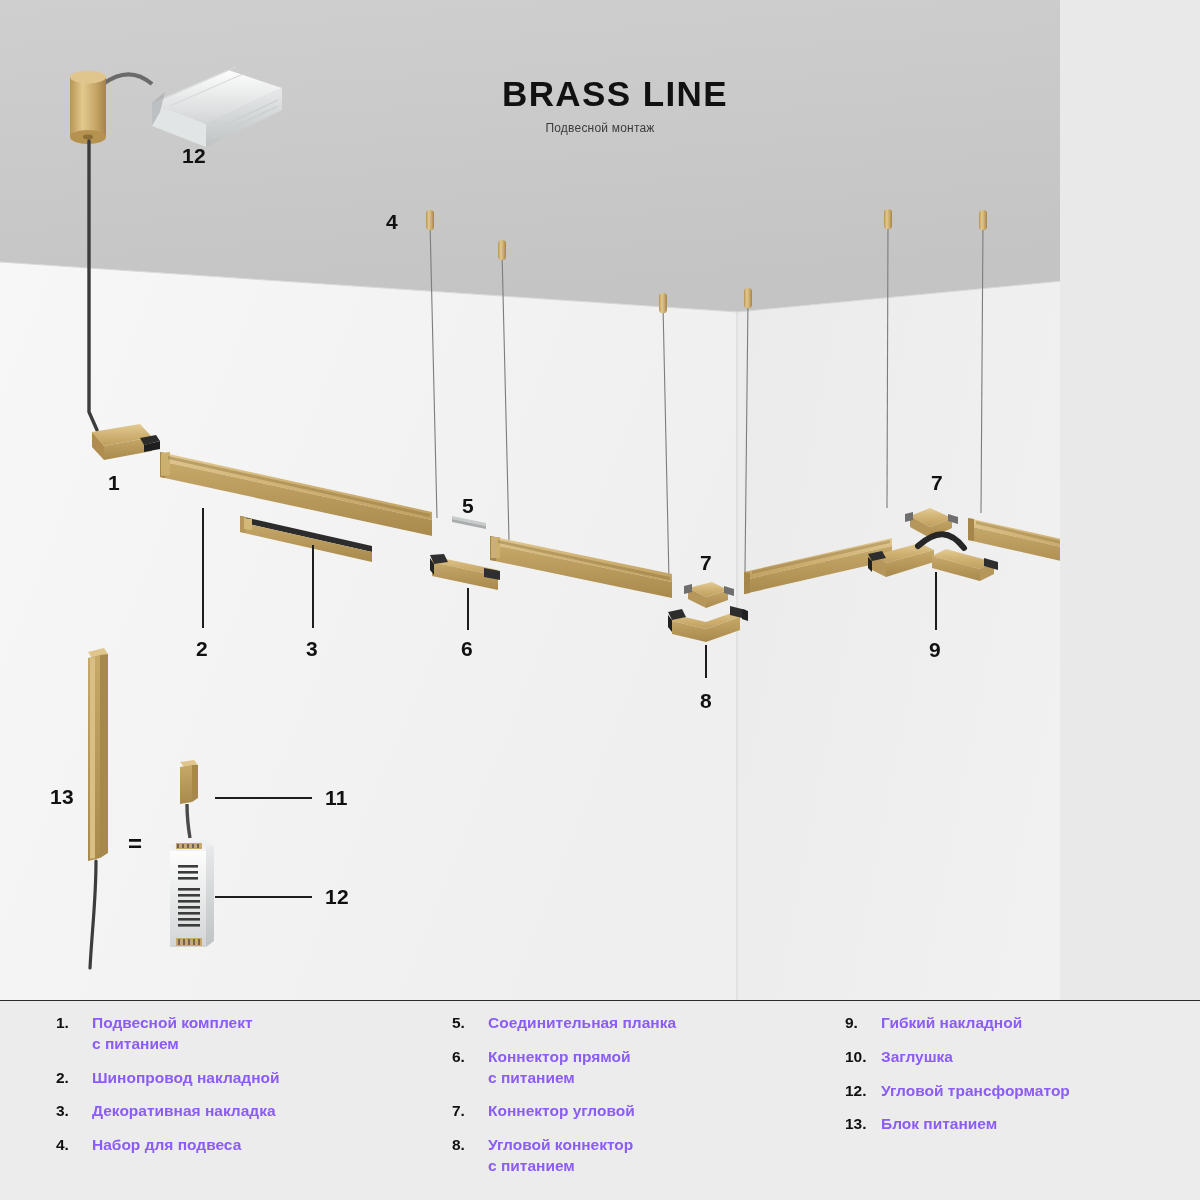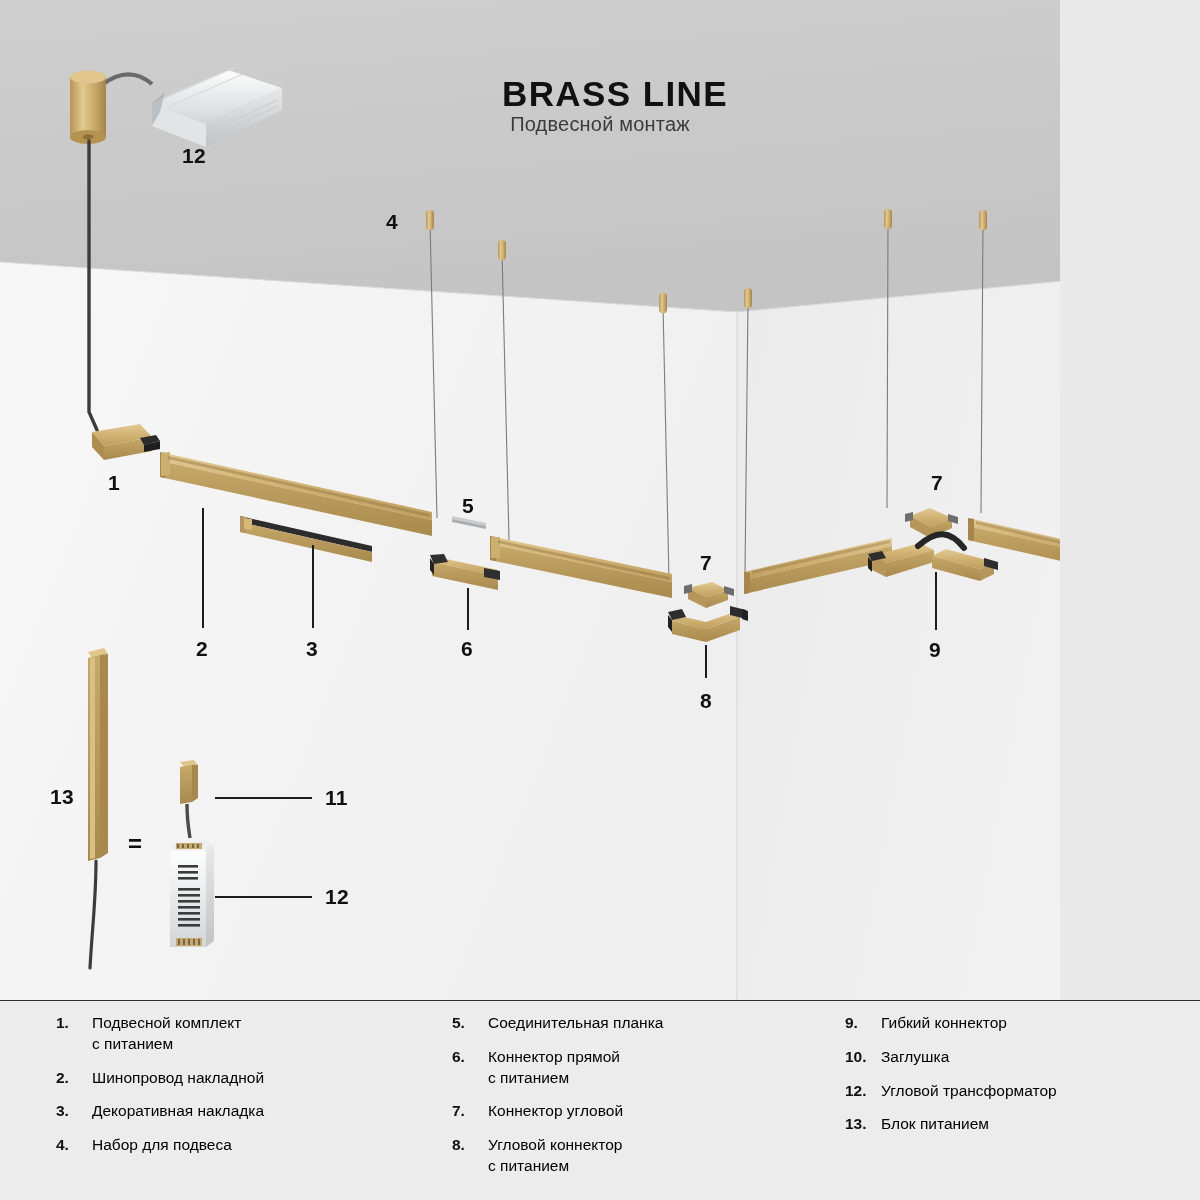--- a/index.html
+++ b/index.html
@@ -25,21 +25,21 @@
     white-space:nowrap;
   }
 
   
   #hdr{position:absolute;left:0;top:76px;width:1200px;text-align:center;pointer-events:none;}
   #hdr .t{
     font-size:35px;font-weight:bold;color:#111;
     letter-spacing:1.4px;line-height:1.05;padding-left:30px;
   }
   #hdr .s{
-    margin-top:0;font-size:20px;color:#3b3b3b;letter-spacing:.2px;
+    margin-top:8px;font-size:12px;color:#3b3b3b;letter-spacing:.2px;
   }
 
   
   #legend{
     position:absolute;left:0;top:1000px;width:1200px;height:200px;
     background:#ececec;
     border-top:1.6px solid #2b2b2b;
     box-sizing:border-box;
   }
   #legend .cols{
@@ -48,21 +48,21 @@
   .lcol{position:absolute;top:12px;}
   .lcol.c1{left:56px;width:360px;}
   .lcol.c2{left:452px;width:370px;}
   .lcol.c3{left:845px;width:345px;}
   .lrow{display:flex;align-items:flex-start;margin-bottom:13px;}
   .lnum{
     font-weight:bold;font-size:15.5px;color:#111;
     width:36px;flex:0 0 36px;line-height:1.34;
   }
   .ltxt{
-    font-weight:normal;font-size:15.5px;color:#000000;
+    font-weight:bold;font-size:15.5px;color:#8b5cf6;
     line-height:1.34;white-space:pre-line;
   }
 </style>
 </head>
 <body>
 
 <div id="page">
 
   <div id="scene">
     <svg width="1200" height="1000" viewBox="0 0 1200 1000">
@@ -409,21 +409,21 @@
         <div class="lrow">
           <span class="lnum">8.</span>
           <span class="ltxt">Угловой коннектор
 с питанием</span>
         </div>
       </div>
 
       <div class="lcol c3">
         <div class="lrow">
           <span class="lnum">9.</span>
-          <span class="ltxt">Гибкий коннектор</span>
+          <span class="ltxt">Гибкий накладной</span>
         </div>
         <div class="lrow">
           <span class="lnum">10.</span>
           <span class="ltxt">Заглушка</span>
         </div>
         <div class="lrow">
           <span class="lnum">12.</span>
           <span class="ltxt">Угловой трансформатор</span>
         </div>
         <div class="lrow">

